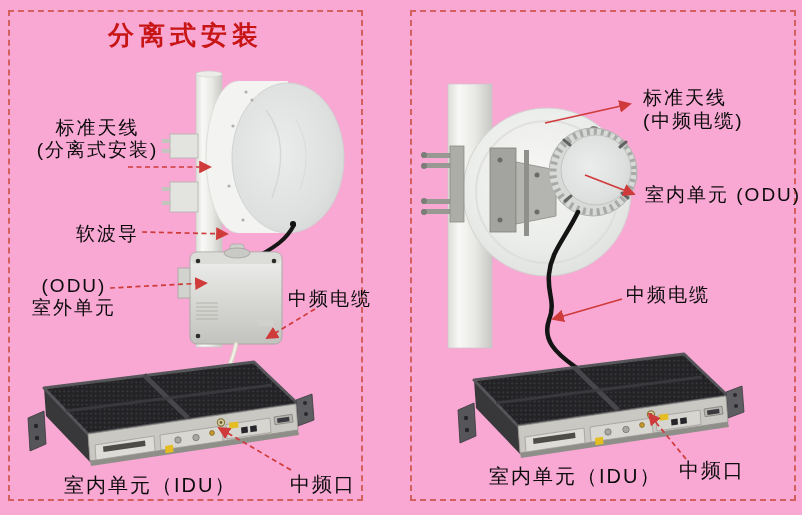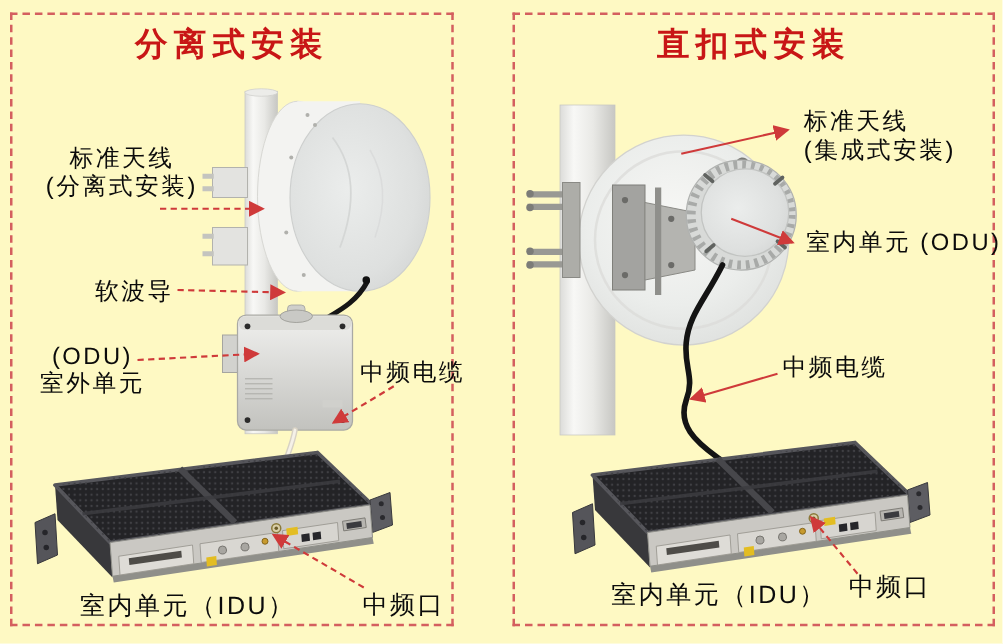--- a/index.html
+++ b/index.html
@@ -1,17 +1,17 @@
 <!DOCTYPE html>
 <html style="--title-red: #c81616; --border-red: #d45f5f; --arrow-red: #cf3a3a; --label-text: #0b0b0b;"><head>
 <meta charset="utf-8">
 <style>
   html,body{margin:0;padding:0;background:#ffffff;}
   .stage{
-    position:relative;width:802px;height:515px;background:#fef9c3;
+    position:relative;width:802px;height:515px;background:#f9a8d4;
     font-family:"Liberation Sans", sans-serif;overflow:hidden;
   }
   .gfx{position:absolute;left:0;top:0;pointer-events:none;}
   .panel{
     position:absolute;top:10px;height:491px;box-sizing:border-box;
     border:2px dashed var(--border-red,#d45f5f);
   }
   .panel-left{left:8px;width:355px;}
   .panel-right{left:410px;width:386px;}
   .panel-title{
@@ -236,25 +236,24 @@
     </div>
 
     <div class="lbl" style="left:278px;top:276px;">中频电缆</div>
 
     <div class="lbl big" style="left:54px;top:461px;">室内单元（IDU）</div>
 
     <div class="lbl big" style="left:280px;top:460px;">中频口</div>
   </div>
 
   <div class="panel panel-right">
-    <div class="panel-title">直扣式安装</div>
 
     <div class="lbl" style="left:231px;top:74px;line-height:23px;">
       <div>标准天线</div>
-      <div>(集成式安装)</div>
+      <div>(中频电缆)</div>
     </div>
 
     <div class="lbl" style="left:233px;top:172px;">室内单元 (ODU)</div>
 
     <div class="lbl" style="left:214px;top:272px;">中频电缆</div>
 
     <div class="lbl big" style="left:77px;top:452px;">室内单元（IDU）</div>
 
     <div class="lbl big" style="left:267px;top:446px;">中频口</div>
   </div>

